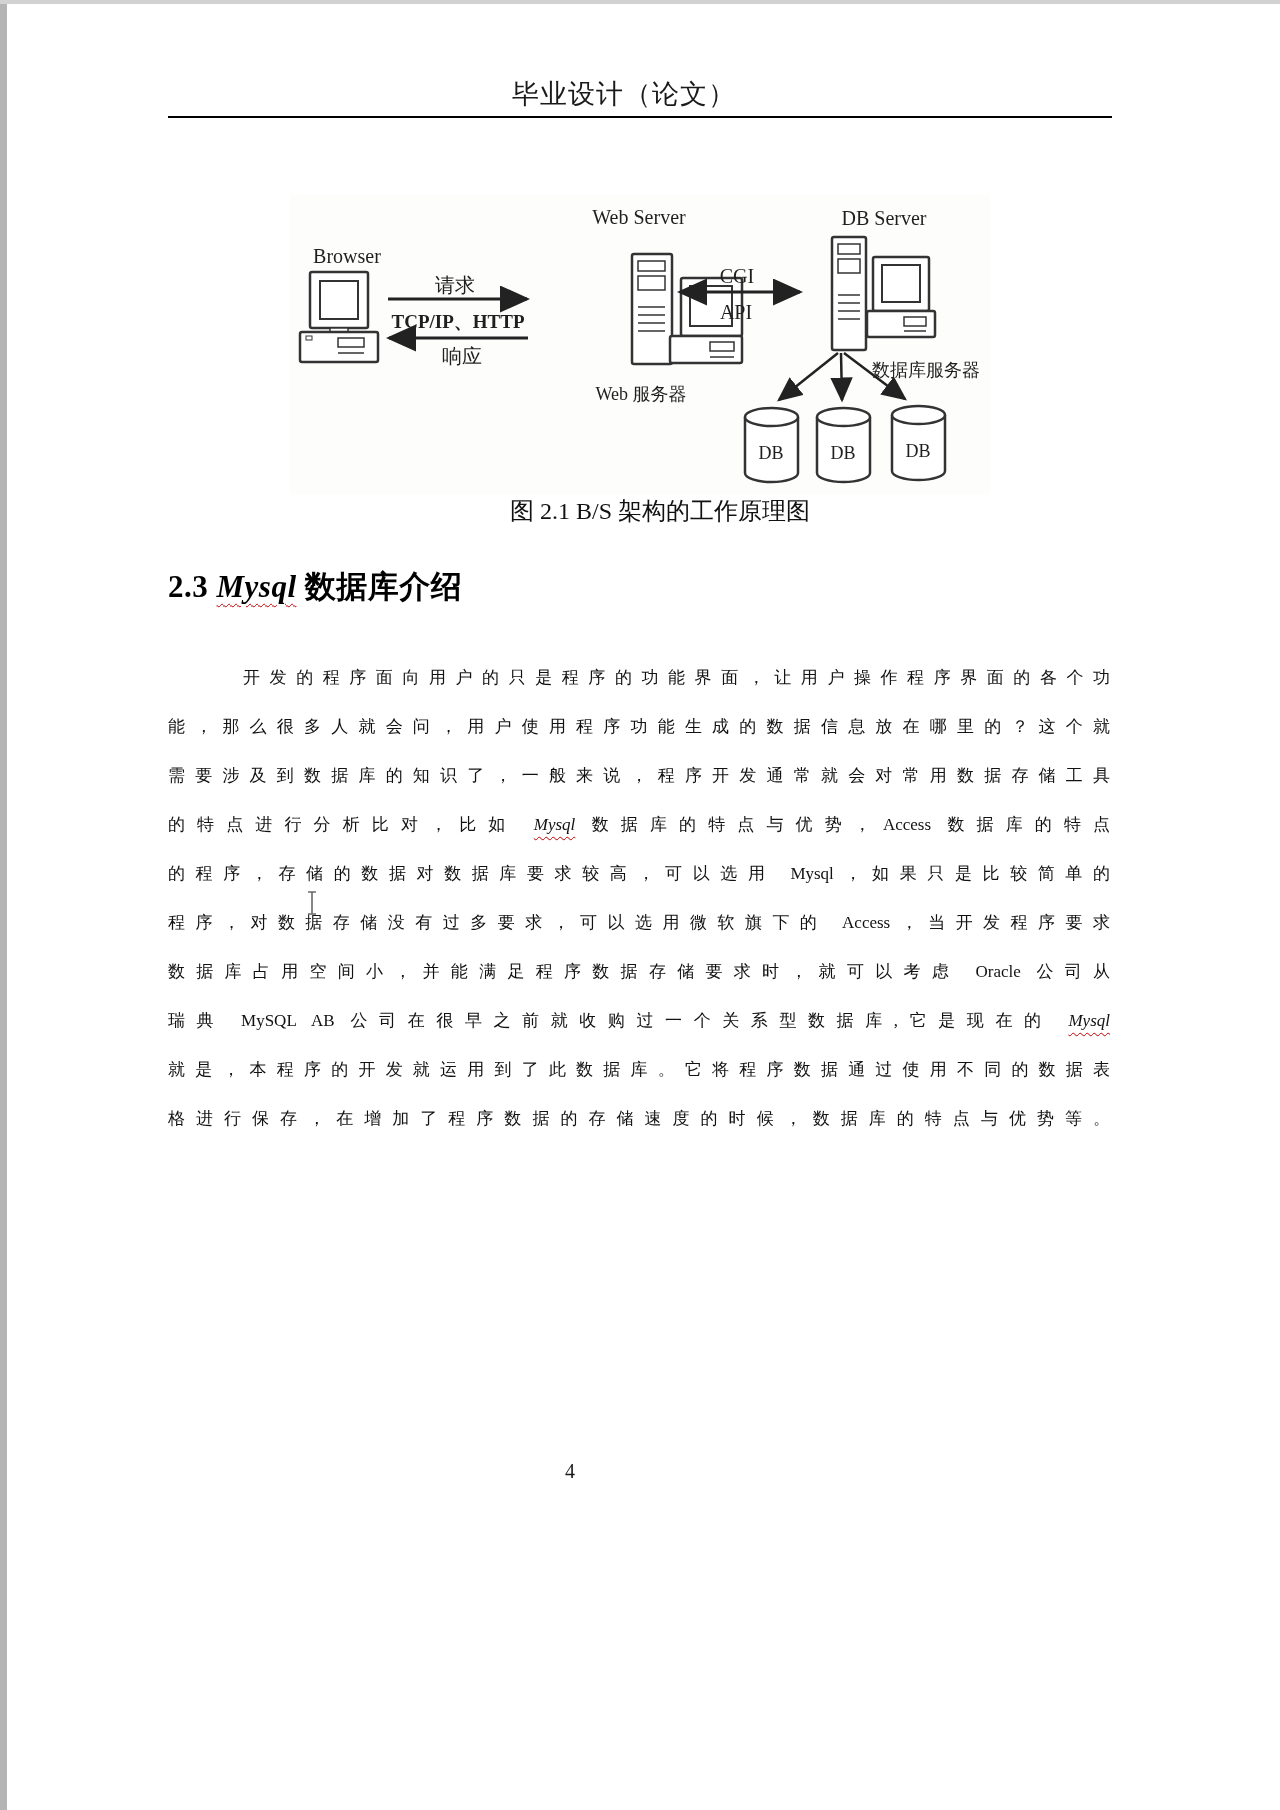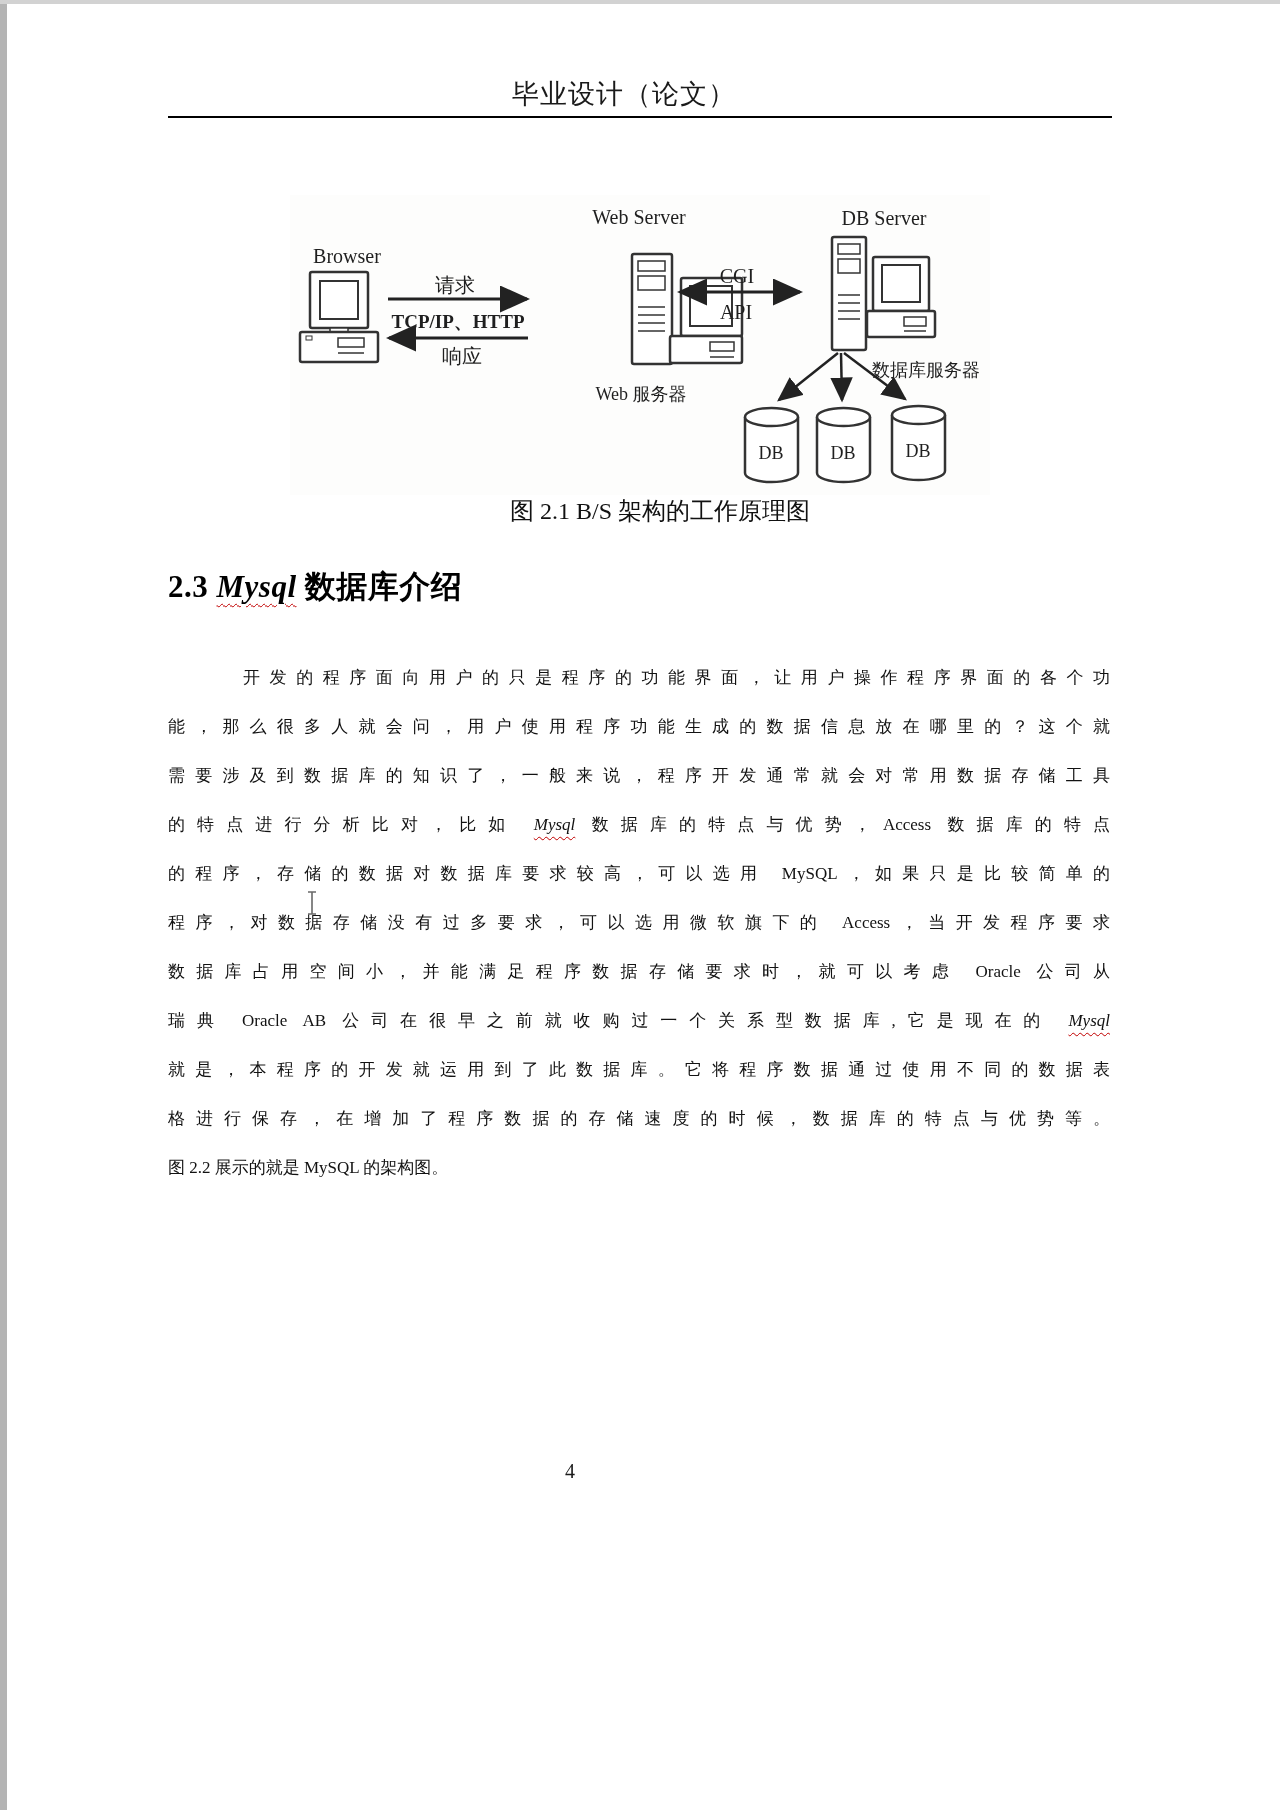--- a/index.html
+++ b/index.html
@@ -157,26 +157,25 @@
 
 <div class="figure-caption">图 2.1 B/S 架构的工作原理图</div>
 
 <div class="section-heading"><span>2.3 </span><span class="wavy">Mysql</span><span> 数据库介绍</span></div>
 
 <div class="paragraph">
     <div class="line first"><span>开发的程序面向用户的只是程序的功能界面，让用户操作程序界面的各个功</span></div>
     <div class="line"><span>能，那么很多人就会问，用户使用程序功能生成的数据信息放在哪里的？这个就</span></div>
     <div class="line"><span>需要涉及到数据库的知识了，一般来说，程序开发通常就会对常用数据存储工具</span></div>
     <div class="line"><span>的特点进行分析比对，比如 </span><span class="wavy">Mysql</span><span> 数据库的特点与优势，Access 数据库的特点</span></div>
-    <div class="line"><span>的程序，存储的数据对数据库要求较高，可以选用 MySQL，如果只是比较简单的</span></div>
+    <div class="line"><span>的程序，存储的数据对数据库要求较高，可以选用 Mysql，如果只是比较简单的</span></div>
     <div class="line"><span>程序，对数据存储没有过多要求，可以选用微软旗下的 Access，当开发程序要求</span></div>
     <div class="line"><span>数据库占用空间小，并能满足程序数据存储要求时，就可以考虑 Oracle 公司从</span></div>
-    <div class="line"><span>瑞典 Oracle AB 公司在很早之前就收购过一个关系型数据库,它是现在的 </span><span class="wavy">Mysql</span></div>
+    <div class="line"><span>瑞典 MySQL AB 公司在很早之前就收购过一个关系型数据库,它是现在的 </span><span class="wavy">Mysql</span></div>
     <div class="line"><span>就是，本程序的开发就运用到了此数据库。它将程序数据通过使用不同的数据表</span></div>
     <div class="line"><span>格进行保存，在增加了程序数据的存储速度的时候，数据库的特点与优势等。</span></div>
-    <div class="line last"><span>图 2.2 展示的就是 MySQL 的架构图。</span></div>
   </div>
 
 <svg class="ibeam" width="12" height="26" viewBox="0 0 12 26">
   <path d="M2 2 h8 M6 2 v22 M2 24 h8" stroke="#444" stroke-width="1.6" fill="none"></path>
 </svg>
 
 <div class="page-number">4</div>
 
 </body></html>

